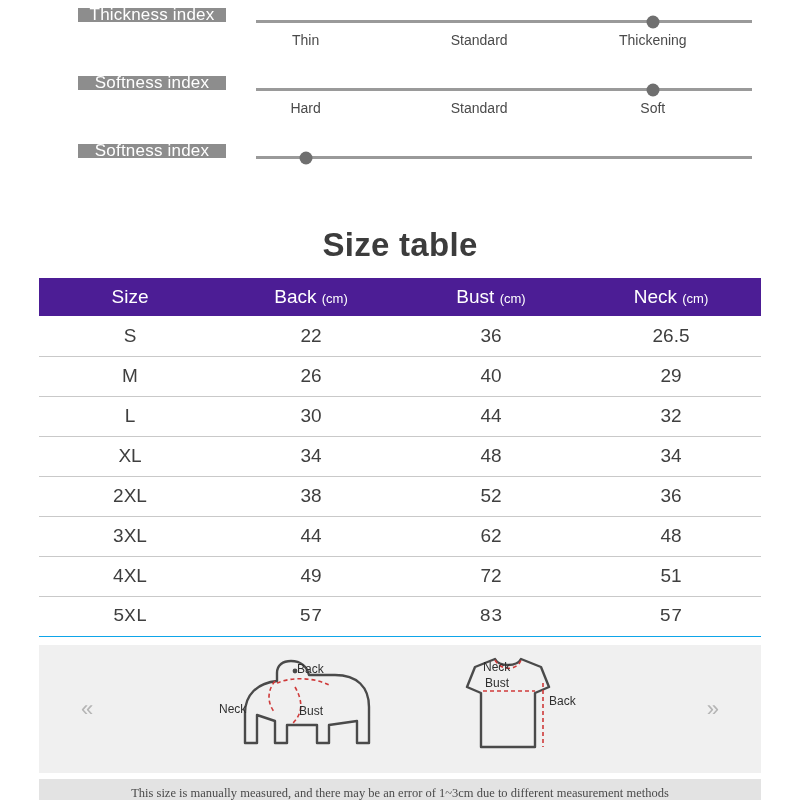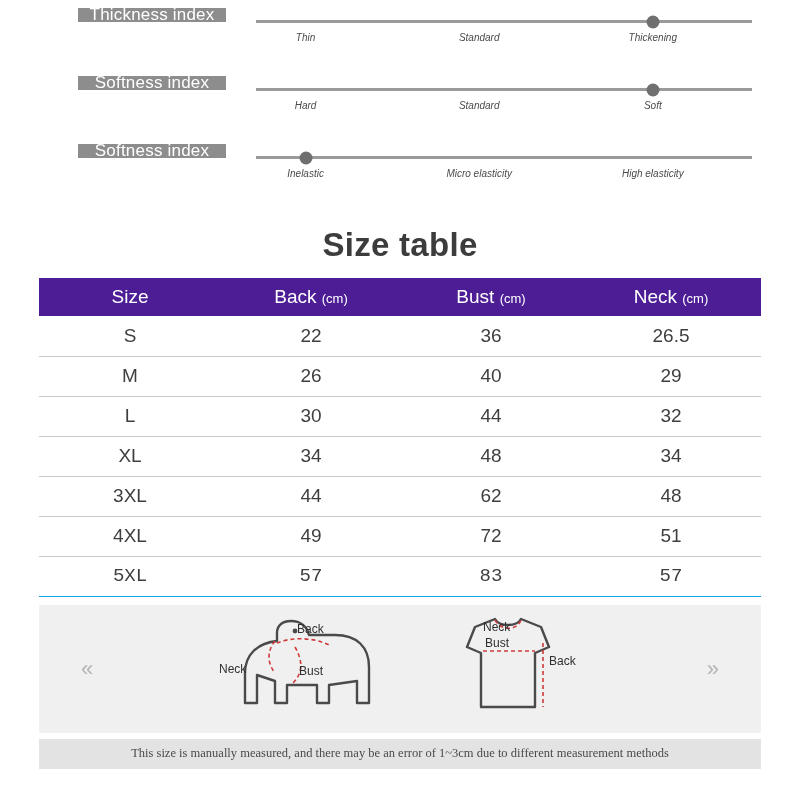--- a/index.html
+++ b/index.html
@@ -55,24 +55,23 @@
   }
   .slider-ticks {
     position: relative;
     margin-top: 9px;
     height: 22px;
   }
   .slider-ticks span {
     position: absolute;
     top: 0;
     transform: translateX(-50%);
-    font-size: 10px;
+    font-size: 14px;
     color: #4a4a4a;
     white-space: nowrap;
-    font-style: italic;
   }
 
   
   .size-title {
     text-align: center;
     font-size: 33px;
     font-weight: bold;
     color: #3c3c3c;
     margin-top: 22px;
     letter-spacing: .3px;
@@ -170,25 +169,20 @@
         </div>
       </div>
     </div>
 
     <div class="index-row">
       <div class="index-label">Softness index</div>
       <div class="slider-wrap">
         <div class="slider-line">
           <div class="slider-dot" style="left:10%;"></div>
         </div>
-        <div class="slider-ticks">
-          <span style="left:10%;">Inelastic</span>
-          <span style="left:45%;">Micro elasticity</span>
-          <span style="left:80%;">High elasticity</span>
-        </div>
       </div>
     </div>
 
   </div>
 
   <div class="size-title">Size table</div>
 
   <table class="size-table">
     <thead>
       <tr>
@@ -215,20 +209,26 @@
         <td>L</td>
         <td>30</td>
         <td>44</td>
         <td>32</td>
       </tr>
       <tr>
         <td>XL</td>
         <td>34</td>
         <td>48</td>
         <td>34</td>
+      </tr>
+      <tr>
+        <td>2XL</td>
+        <td>38</td>
+        <td>52</td>
+        <td>36</td>
       </tr>
       <tr>
         <td>3XL</td>
         <td>44</td>
         <td>62</td>
         <td>48</td>
       </tr>
       <tr>
         <td>4XL</td>
         <td>49</td>

